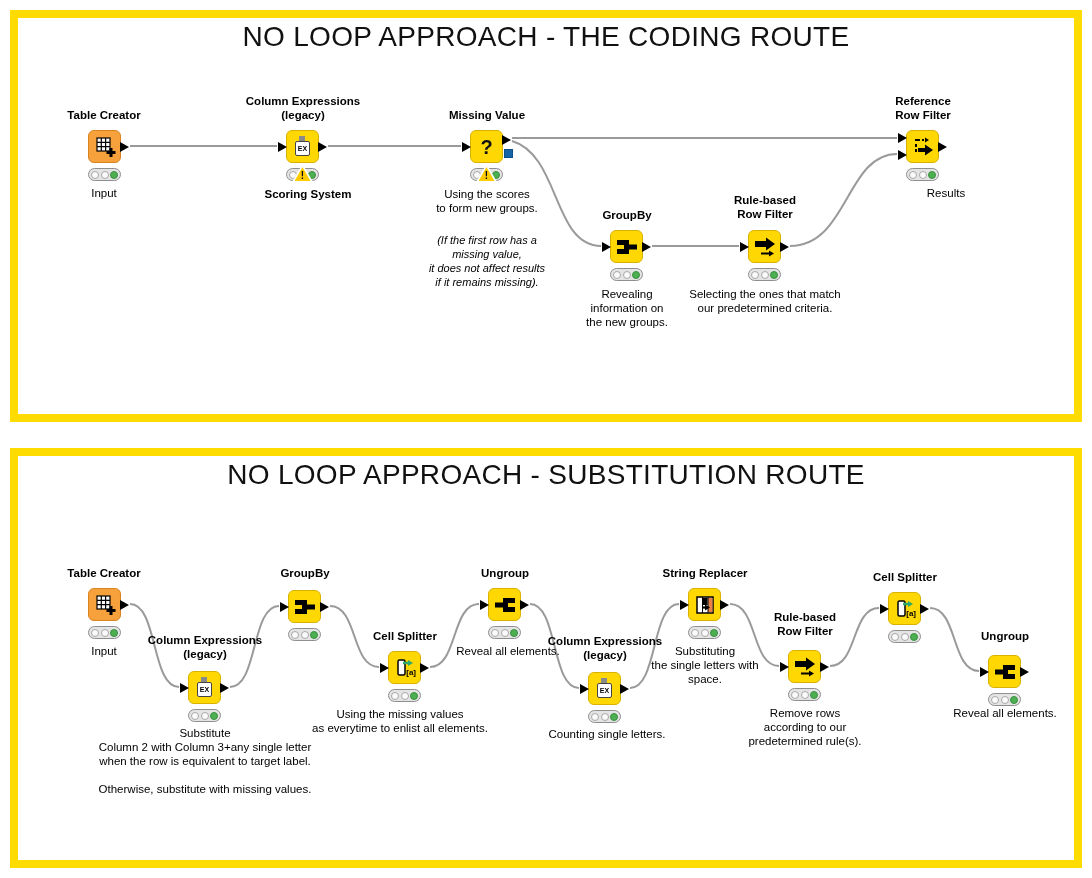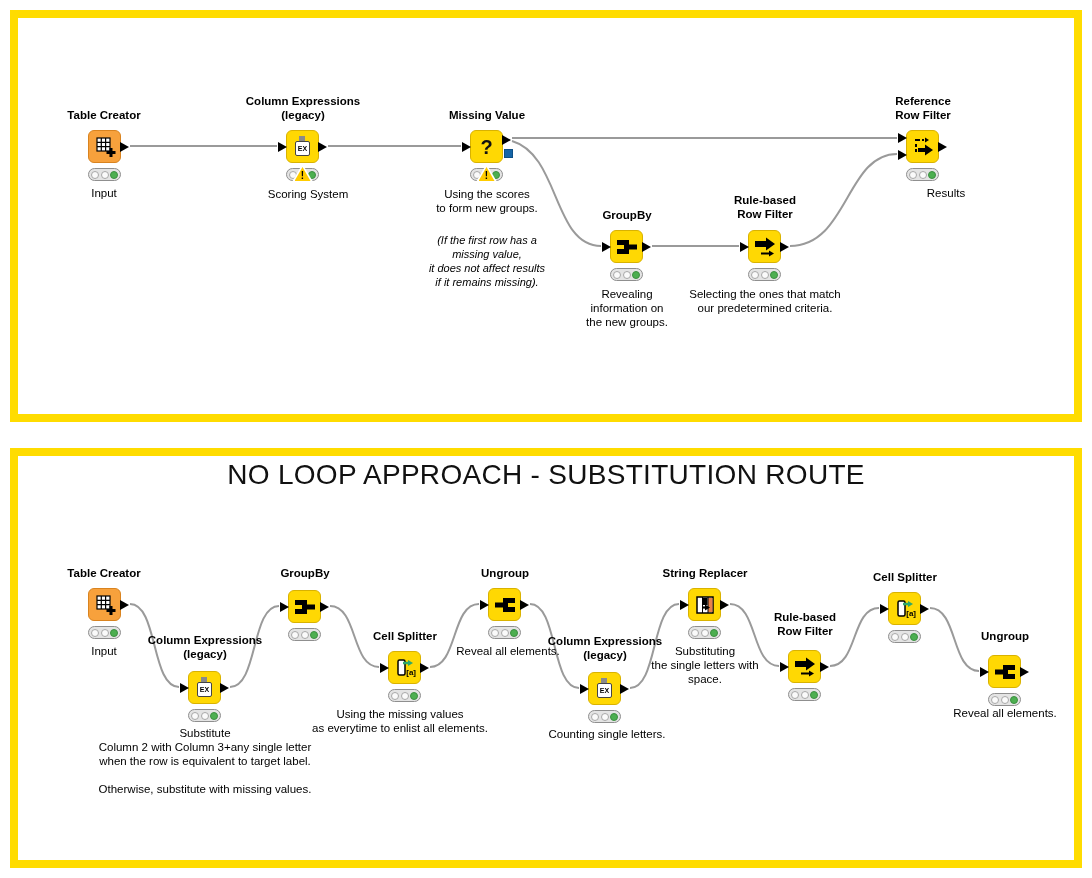--- a/index.html
+++ b/index.html
@@ -30,21 +30,21 @@
         clip-path:polygon(50% 0,100% 100%,0 100%);background:#fff;display:flex;
         align-items:flex-end;justify-content:center;z-index:4;}
   .warn-in{width:16px;height:14px;clip-path:polygon(50% 0,100% 100%,0 100%);background:#FFCC00;
            display:flex;align-items:flex-end;justify-content:center;}
   .warn-in em{font:bold 10px/11px "Liberation Sans",sans-serif;font-style:normal;color:#000;}
 
   .lbl{position:absolute;width:160px;text-align:center;white-space:pre-line;color:#000;
        font:bold 11.5px/14px "Liberation Sans",sans-serif;z-index:2;}
   .note{position:absolute;text-align:center;white-space:pre-line;color:#000;
         font:11.5px/14px "Liberation Sans",sans-serif;z-index:2;}
-  .note.b{font-weight:normal;}
+  .note.b{font-weight:bold;}
   .note.i{font-style:italic;font-size:11px;}
 
   .q{font:bold 20px/20px "Liberation Sans",sans-serif;color:#111;}
   .ex-icon{position:relative;width:13px;height:13px;background:#fff;border:1px solid #444;border-radius:2px;
            display:flex;align-items:center;justify-content:center;margin-top:4px;}
   .ex-icon::before{content:"";position:absolute;top:-6px;left:3px;width:6px;height:5px;background:#8a8a8a;}
   .ex-icon b{font:bold 7px/7px "Liberation Sans",sans-serif;color:#000;}
   .cs-a{position:absolute;right:4px;bottom:6px;font:bold 8px/8px "Liberation Sans",sans-serif;color:#000;}
   .icon-svg{display:block;}
   .blue-port{position:absolute;width:9px;height:9px;background:#1565A7;border:1px solid #0d4f86;
@@ -98,20 +98,21 @@
         <rect x="14" y="4" width="4.5" height="14" fill="#E8824A"></rect>
         <rect x="8.5" y="4" width="5" height="7" fill="#000"></rect>
         <path d="M8.5 13.5 h4" stroke="#000" stroke-width="2.2"></path>
         <polygon points="11,10.5 16,13.5 11,16.5" fill="#000"></polygon>
         <path d="M8.5 3 v16 M14 3 v16" stroke="#000" stroke-width="1"></path>
       </symbol>
     </defs>
   </svg>
 
   <div class="frame" style="left:10px;top:10px;width:1072px;height:412px"></div>
+  <div class="panel-title" style="top:20px">NO LOOP APPROACH - THE CODING ROUTE</div>
 
   <div class="frame" style="left:10px;top:448px;width:1072px;height:420px"></div>
   <div class="panel-title" style="top:458px">NO LOOP APPROACH - SUBSTITUTION ROUTE</div>
 
   <svg class="wires" width="1092" height="878">
     <path d="M130 146 H277"></path>
     <path d="M328 146 H461"></path>
     <path d="M512 138 H897"></path>
     <path d="M512 141 C560 155 553 246 601 246"></path>
     <path d="M652 246 H739"></path>
@@ -357,20 +358,23 @@
     <span class="p-out"></span>
     <svg class="icon-svg" width="22" height="22">
         <use href="#i-rulebased"></use>
       </svg>
   </div>
   <div class="lights" style="left:788px;top:688px">
     <span class="dot"></span>
       <span class="dot"></span>
       <span class="dot green"></span>
   </div>
+  <div class="note" style="left:710px;top:706px;width:190px">Remove rows
+according to our
+predetermined rule(s).</div>
 
   <div class="lbl" style="left:825px;top:570px">Cell Splitter</div>
   <div class="node yellow" style="left:888px;top:592px">
     <span class="p-in"></span>
     <span class="p-out"></span>
     <svg class="icon-svg" width="22" height="22">
         <use href="#i-cellsplit"></use>
       </svg>
     <span class="cs-a">[a]</span>
   </div>

